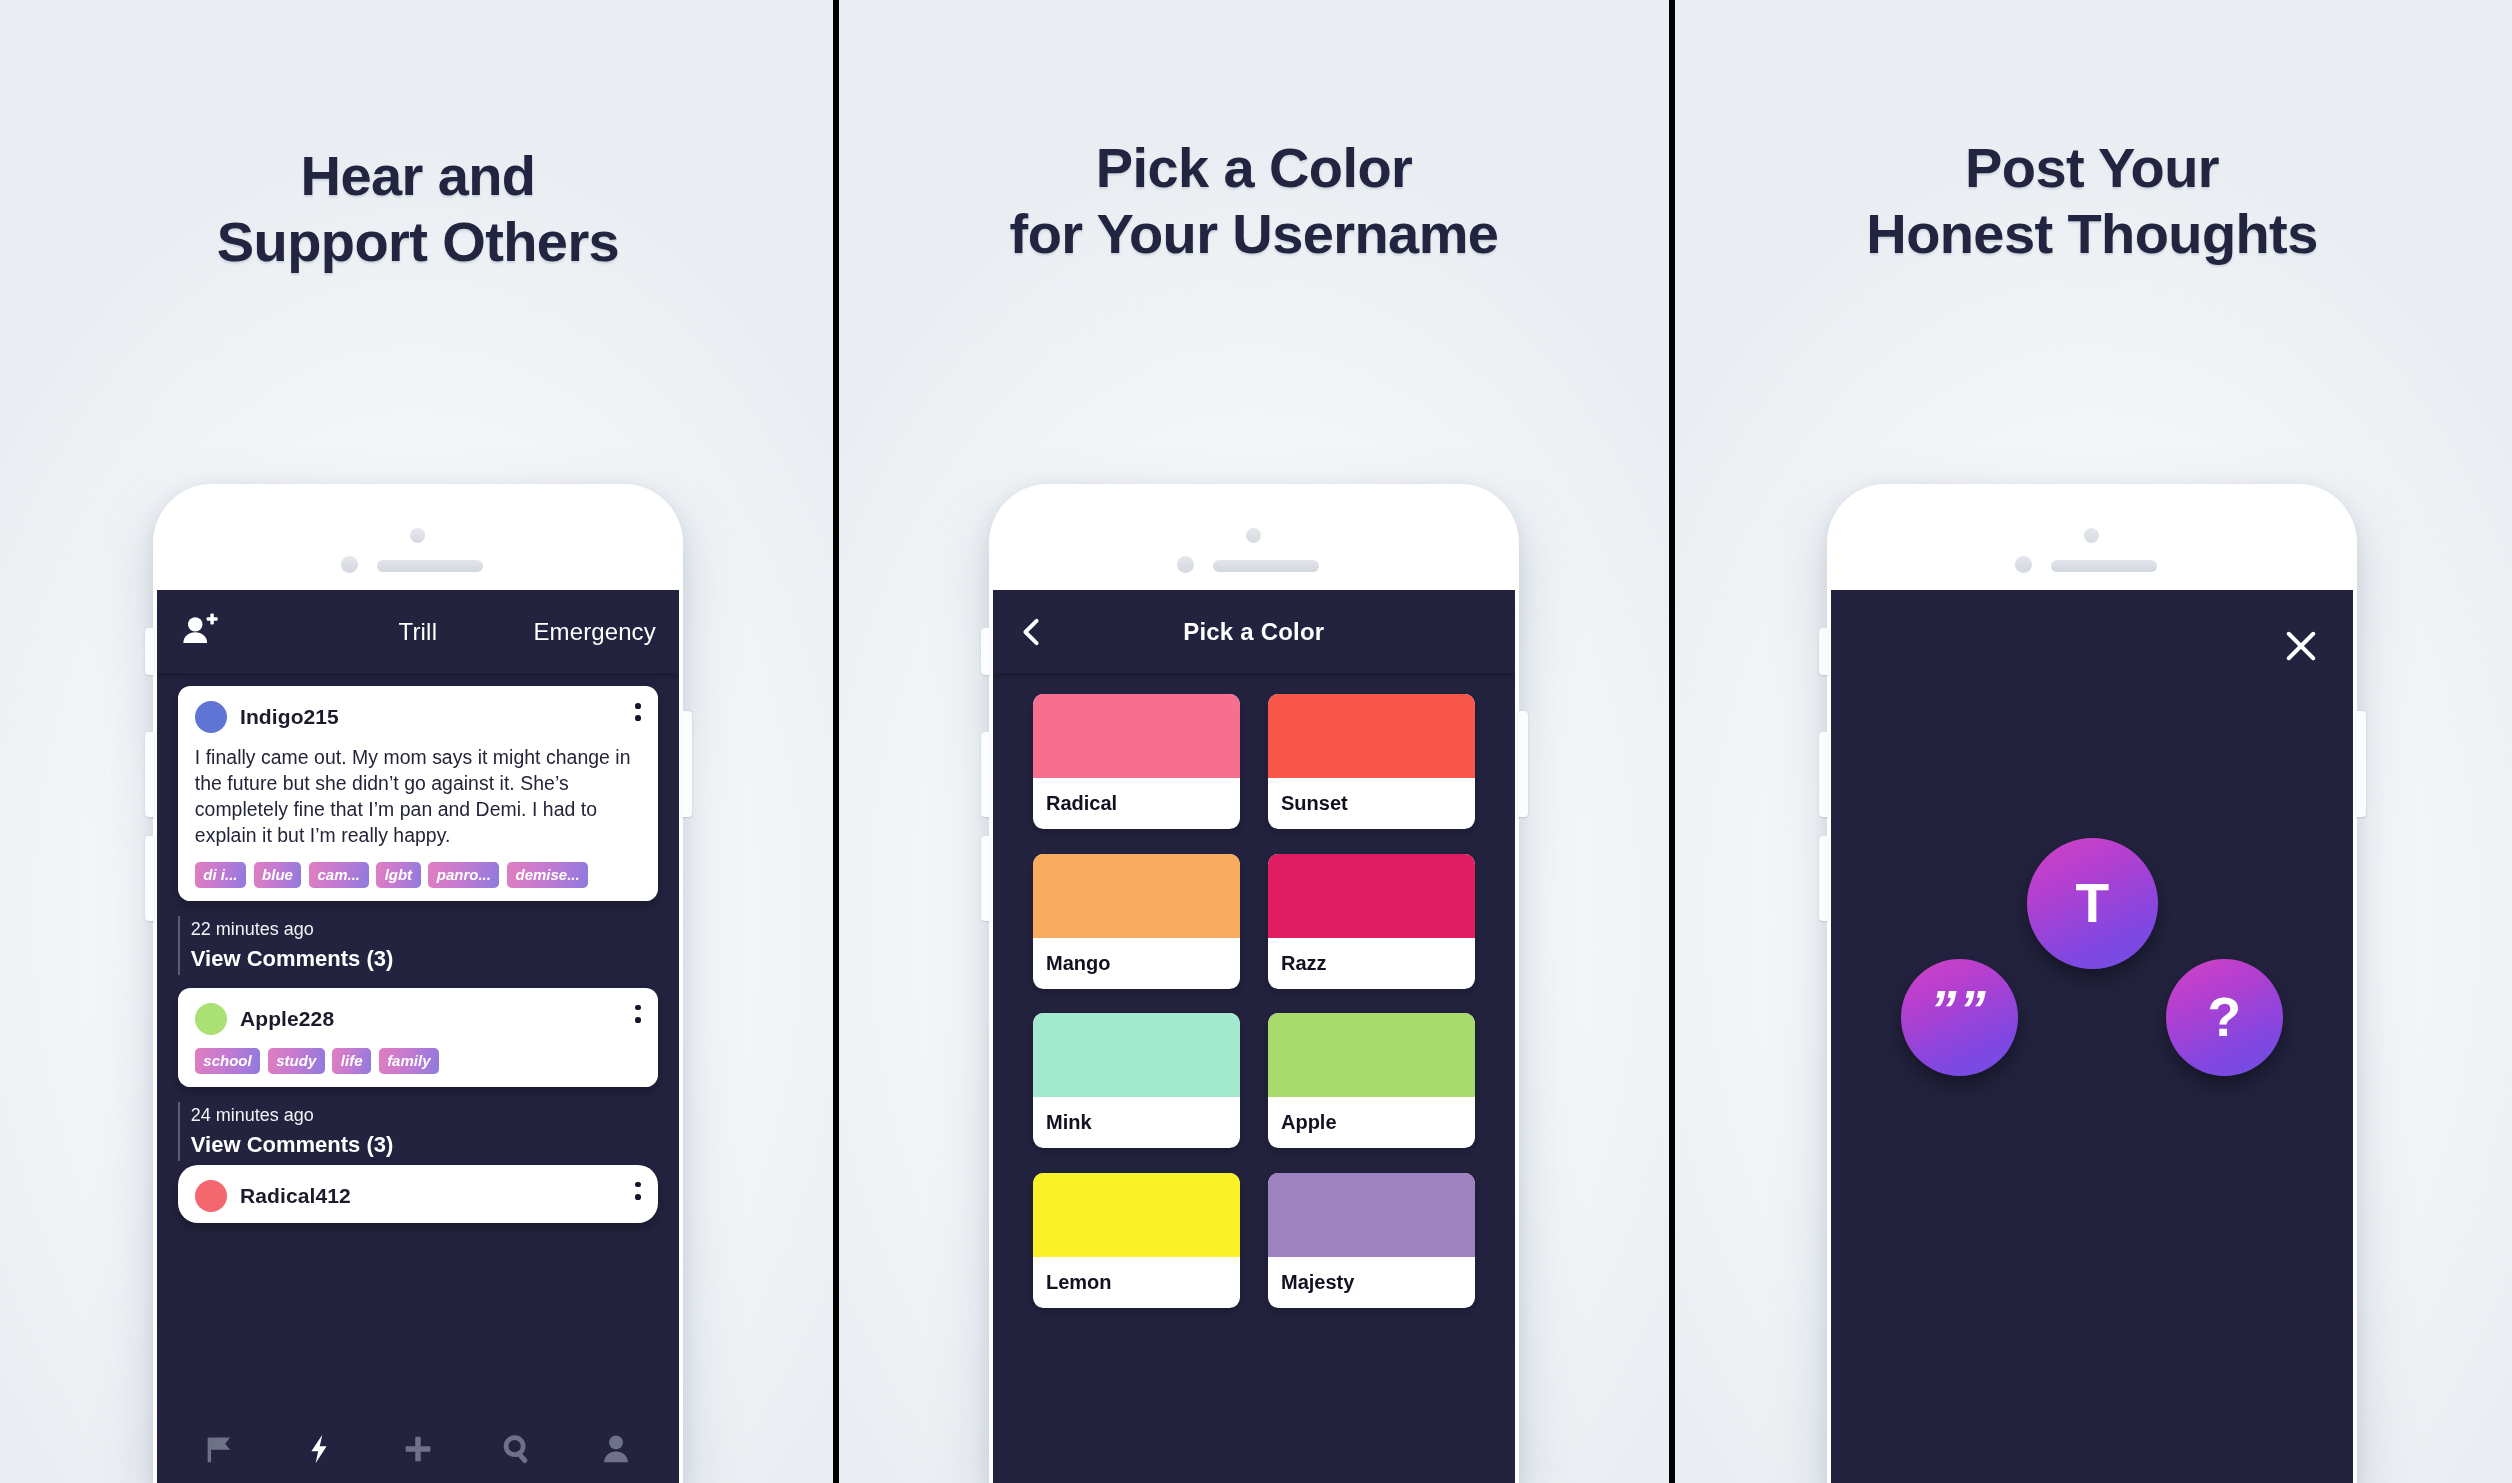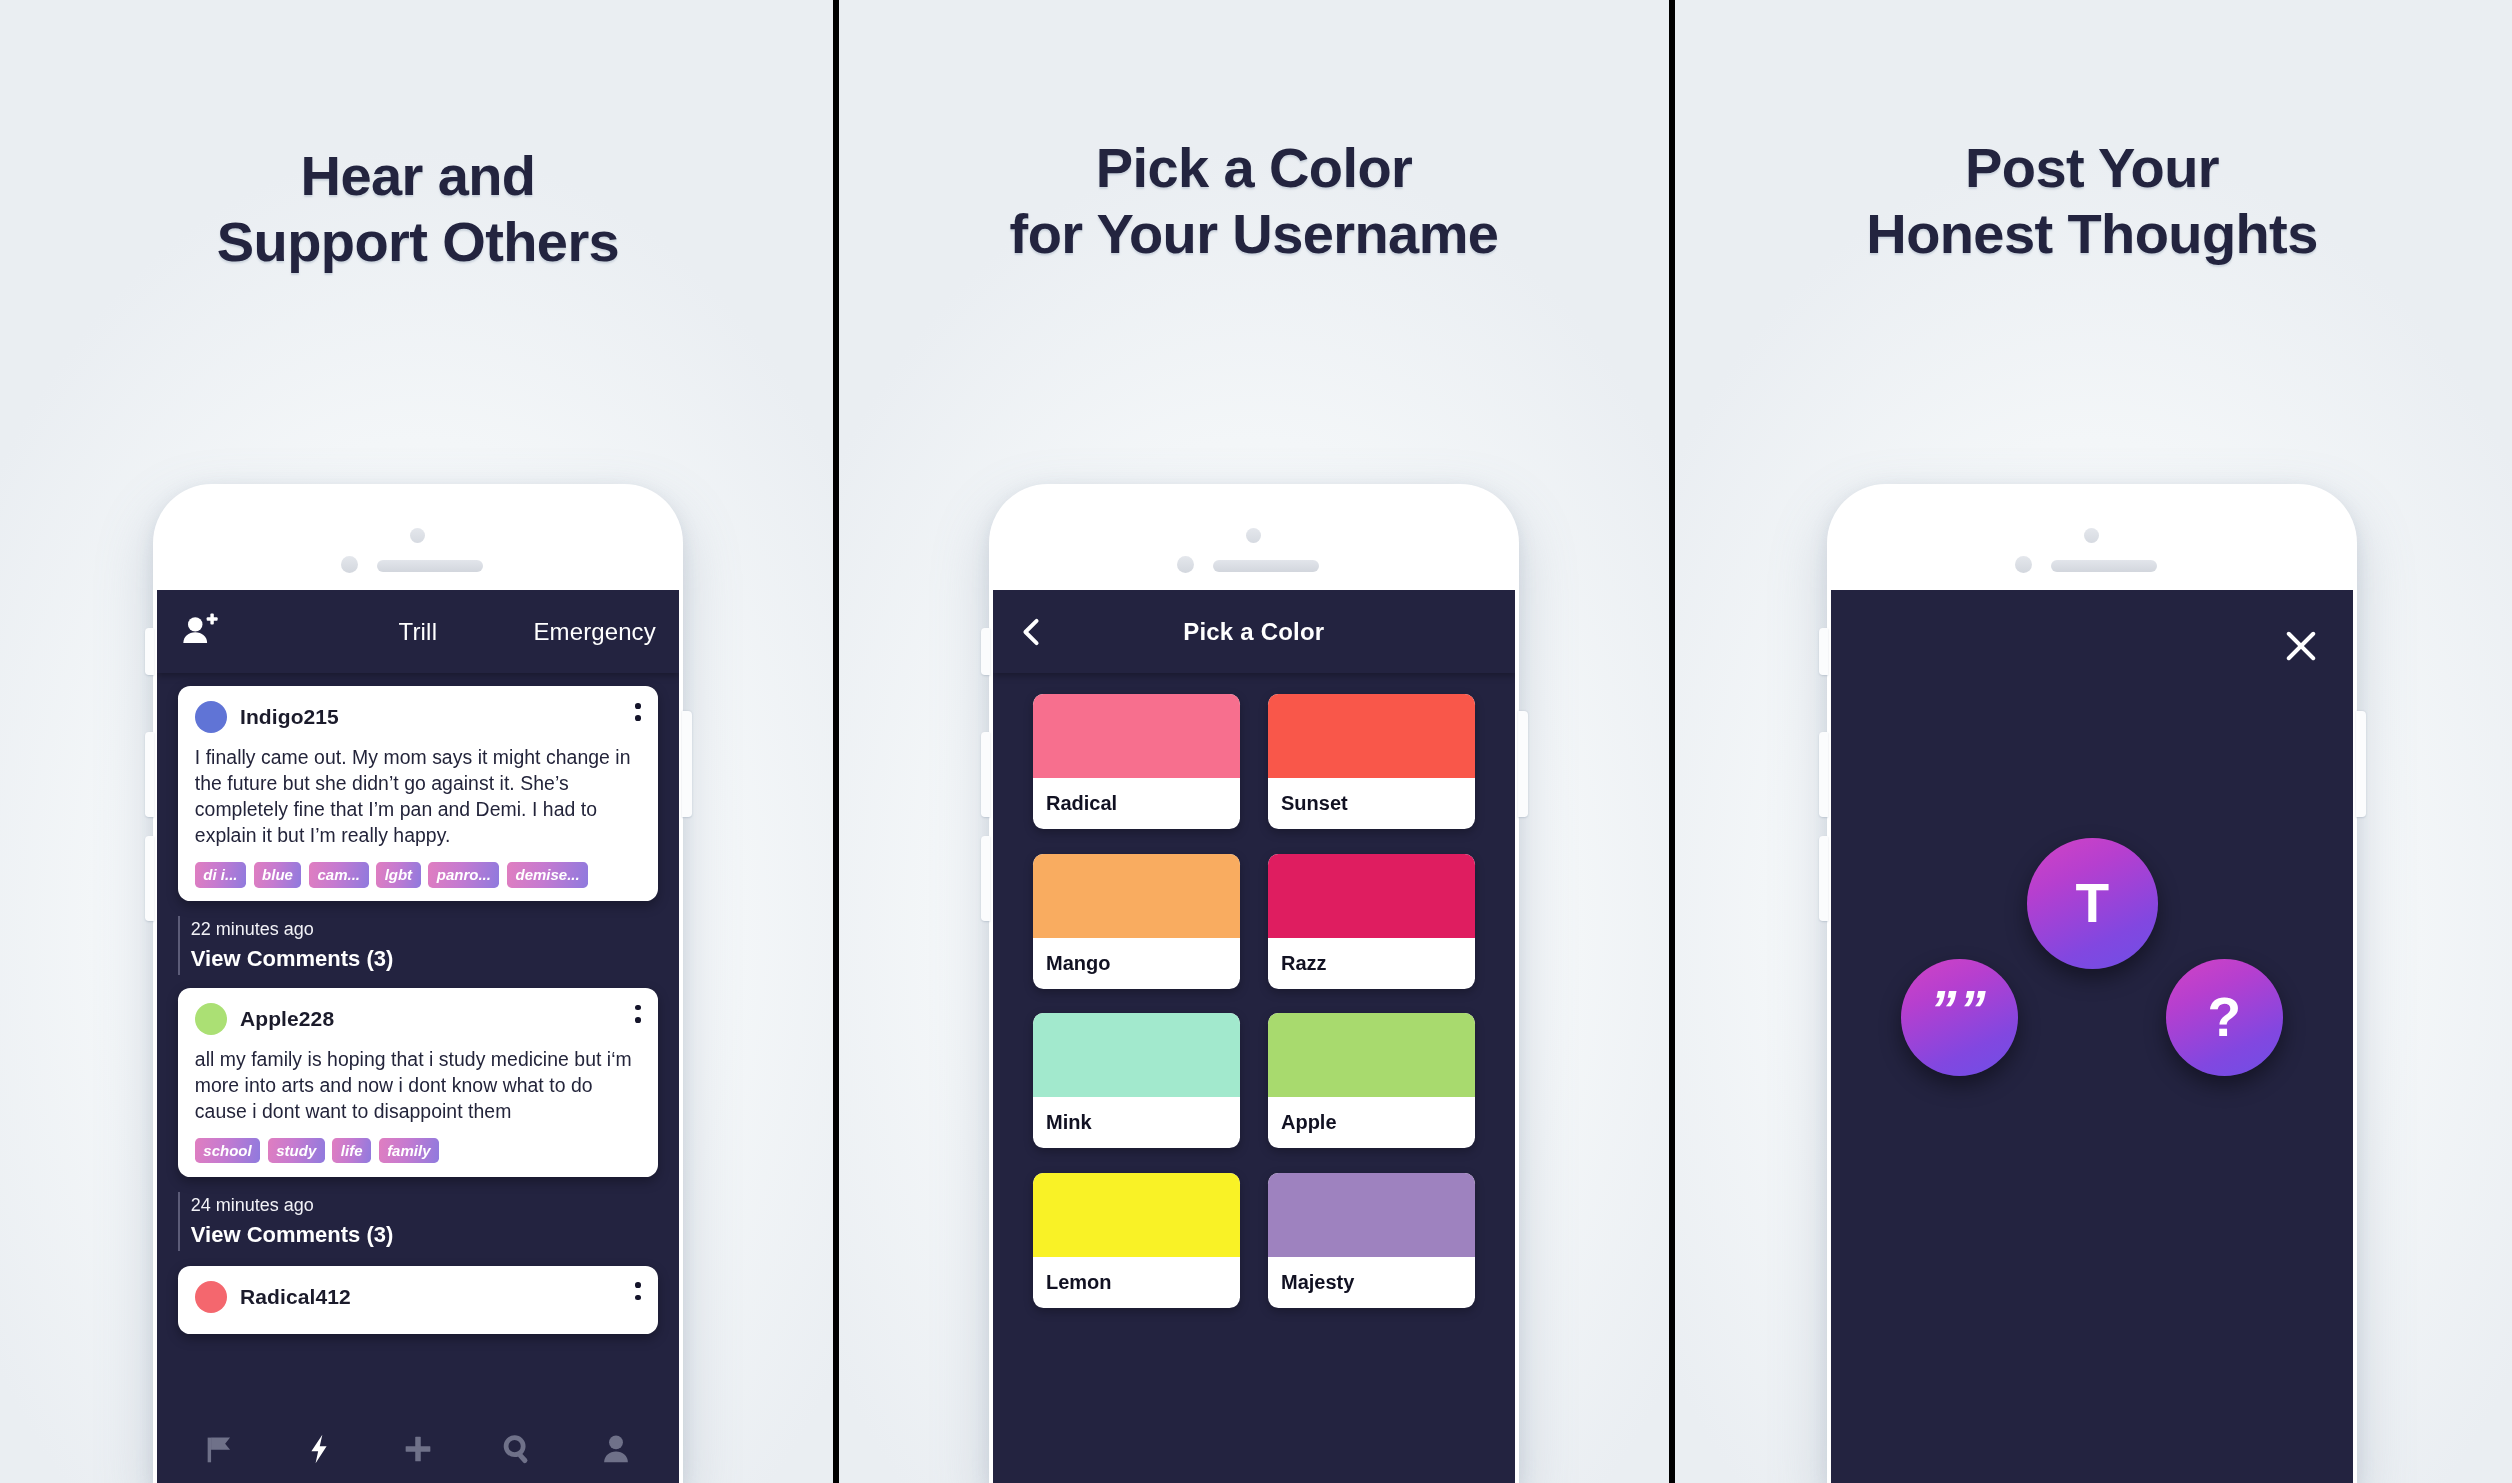--- a/index.html
+++ b/index.html
@@ -266,34 +266,33 @@
 
           <div class="card">
             <div class="card-head">
               <div class="avatar" style="background:#abe074"></div>
               <div class="uname">Apple228</div>
               <div class="kebab">
                   <i></i>
                   <i></i>
                 </div>
             </div>
-            <div class="card-body">all my family is hoping that i study medicine but i‘m more into arts and now i dont know what to do cause i dont want to disappoint them</div>
             <div class="tags">
               <span class="tag">school</span>
               <span class="tag">study</span>
               <span class="tag">life</span>
               <span class="tag">family</span>
             </div>
           </div>
           <div class="meta">
             <div class="time">24 minutes ago</div>
             <div class="cmts">View Comments (3)</div>
           </div>
 
-          <div class="card" style="margin-top:15px;padding-bottom:21px;">
+          <div class="card" style="margin-top:4px;padding-bottom:11px;border-radius:20px;">
             <div class="card-head">
               <div class="avatar" style="background:#f4676e"></div>
               <div class="uname">Radical412</div>
               <div class="kebab">
                   <i></i>
                   <i></i>
                 </div>
             </div>
           </div>
 

